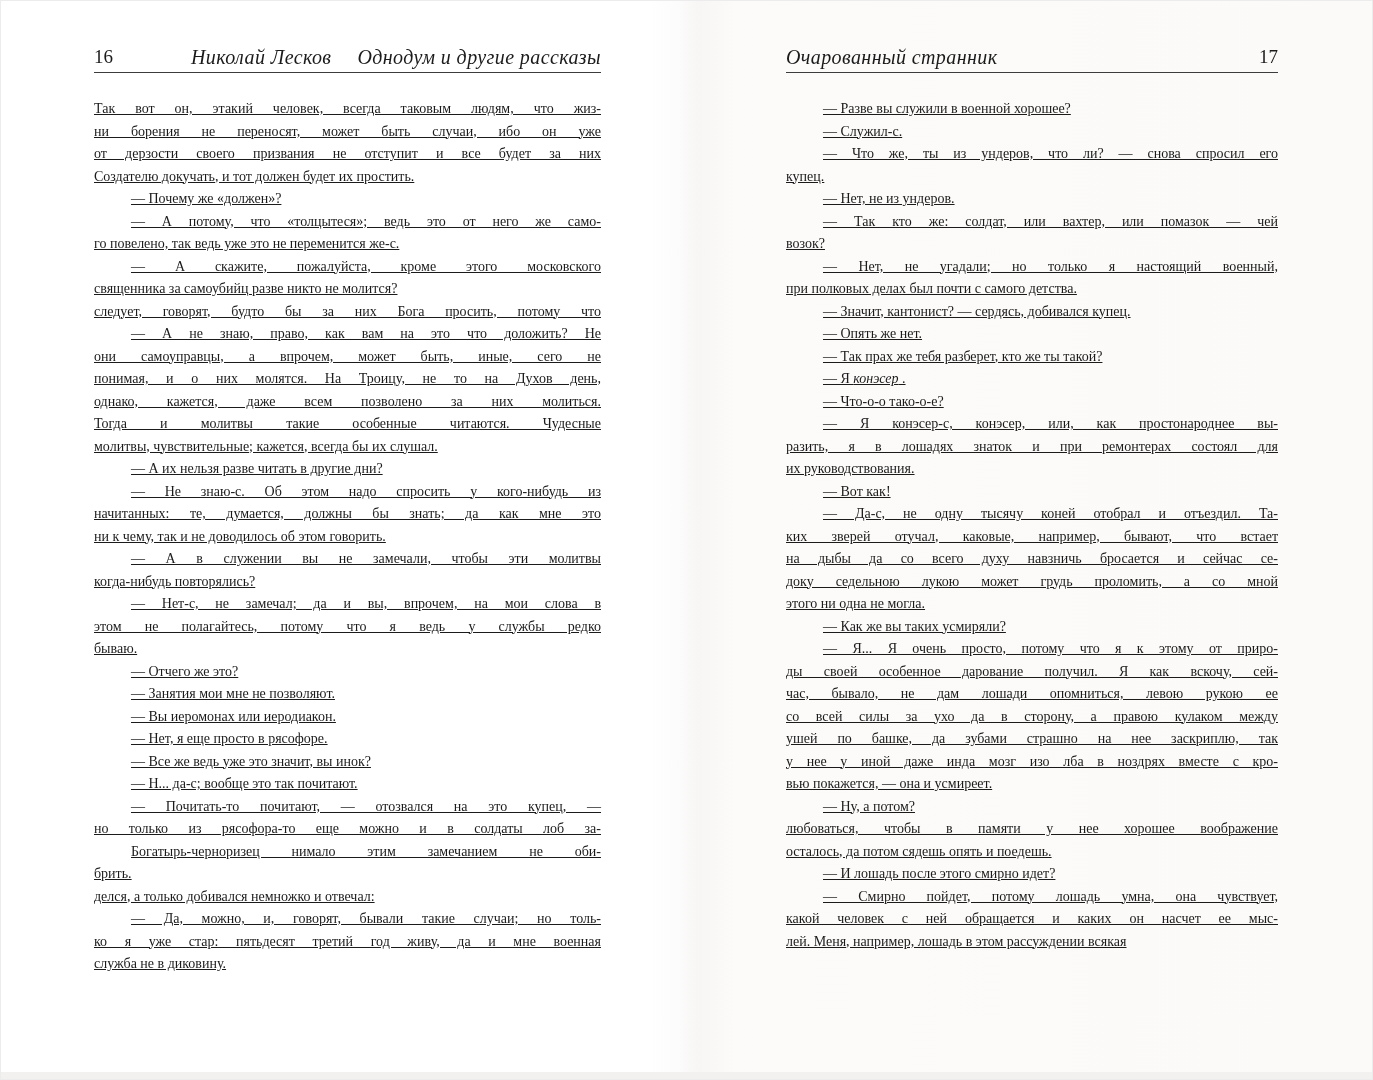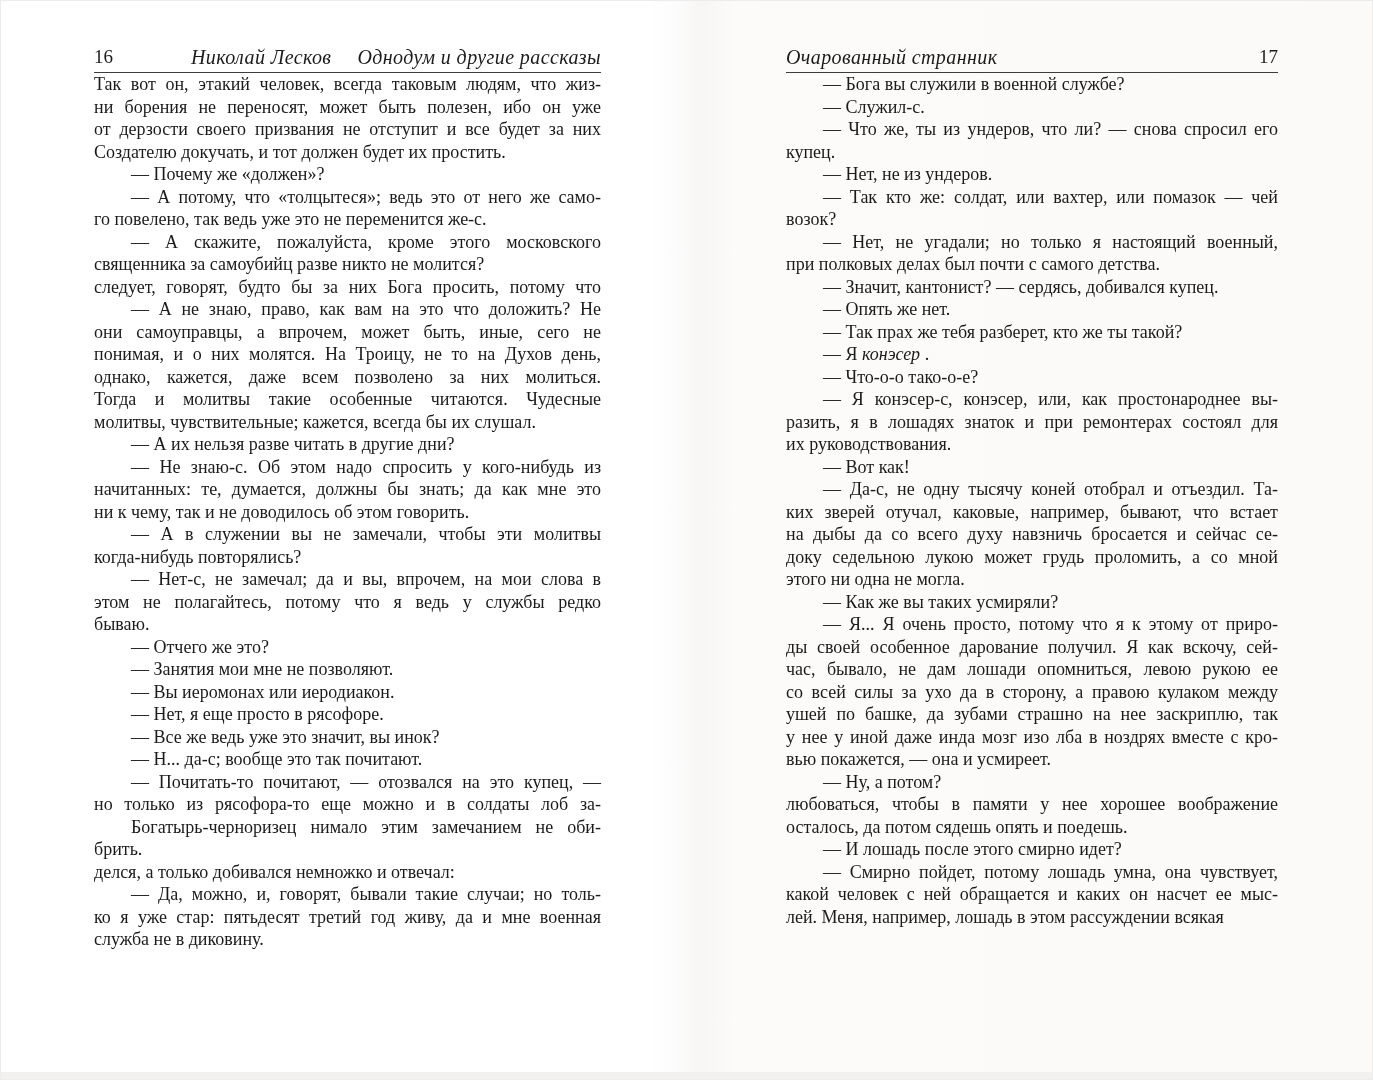--- a/index.html
+++ b/index.html
@@ -37,22 +37,24 @@
     padding-bottom: 4px;
     font-size: 20px;
     line-height: 22px;
   }
   .running-title { font-style: italic; letter-spacing: 0.4px; }
   .pagenum { font-size: 19px; font-style: normal; }
   .flex-spacer { flex: 1 1 auto; }
   .head-gap { display: inline-block; width: 26px; }
 
   .page-body {
-    font-size: 18px;
+    margin-top: 25px;
+    font-size: 14px;
     line-height: 22.5px;
+    text-decoration: underline;
   }
   .line {
     text-align: justify;
     text-align-last: justify;
   }
   .line.last { text-align-last: left; }
   .line.indent { text-indent: 37px; }
   .em { font-style: italic; }
 </style>
 </head>
@@ -65,21 +67,21 @@
   <div class="page page-left">
     <div class="running-head">
       <span class="pagenum">16</span>
       <span class="flex-spacer"></span>
       <span class="running-title">Николай Лесков</span>
       <span class="head-gap"></span>
       <span class="running-title">Однодум и другие рассказы</span>
     </div>
     <div class="page-body">
         <div class="line">Так вот он, этакий человек, всегда таковым людям, что жиз-</div>
-        <div class="line">ни борения не переносят, может быть полезен, ибо он уже</div>
+        <div class="line">ни борения не переносят, может быть случаи, ибо он уже</div>
         <div class="line">от дерзости своего призвания не отступит и все будет за них</div>
         <div class="line last">Создателю докучать, и тот должен будет их простить.</div>
         <div class="line indent last">— Почему же «должен»?</div>
         <div class="line indent">— А потому, что «толцытеся»; ведь это от него же само-</div>
         <div class="line last">го повелено, так ведь уже это не переменится же-с.</div>
         <div class="line indent">— А скажите, пожалуйста, кроме этого московского</div>
         <div class="line last">священника за самоубийц разве никто не молится?</div>
         <div class="line">следует, говорят, будто бы за них Бога просить, потому что</div>
         <div class="line indent">— А не знаю, право, как вам на это что доложить? Не</div>
         <div class="line">они самоуправцы, а впрочем, может быть, иные, сего не</div>
@@ -113,21 +115,21 @@
       </div>
   </div>
 
   <div class="page page-right">
     <div class="running-head">
       <span class="running-title">Очарованный странник</span>
       <span class="flex-spacer"></span>
       <span class="pagenum">17</span>
     </div>
     <div class="page-body">
-        <div class="line indent last">— Бога вы служили в военной службе?</div>
+        <div class="line indent last">— Разве вы служили в военной хорошее?</div>
         <div class="line indent last">— Служил-с.</div>
         <div class="line indent">— Что же, ты из ундеров, что ли? — снова спросил его</div>
         <div class="line last">купец.</div>
         <div class="line indent last">— Нет, не из ундеров.</div>
         <div class="line indent">— Так кто же: солдат, или вахтер, или помазок — чей</div>
         <div class="line last">возок?</div>
         <div class="line indent">— Нет, не угадали; но только я настоящий военный,</div>
         <div class="line last">при полковых делах был почти с самого детства.</div>
         <div class="line indent last">— Значит, кантонист? — сердясь, добивался купец.</div>
         <div class="line indent last">— Опять же нет.</div>

